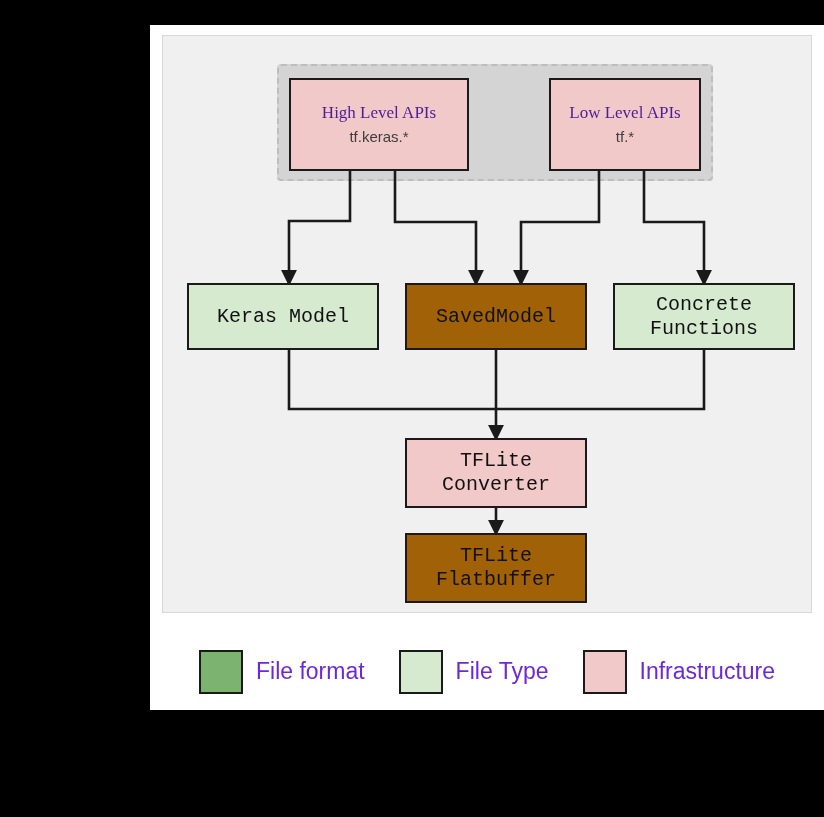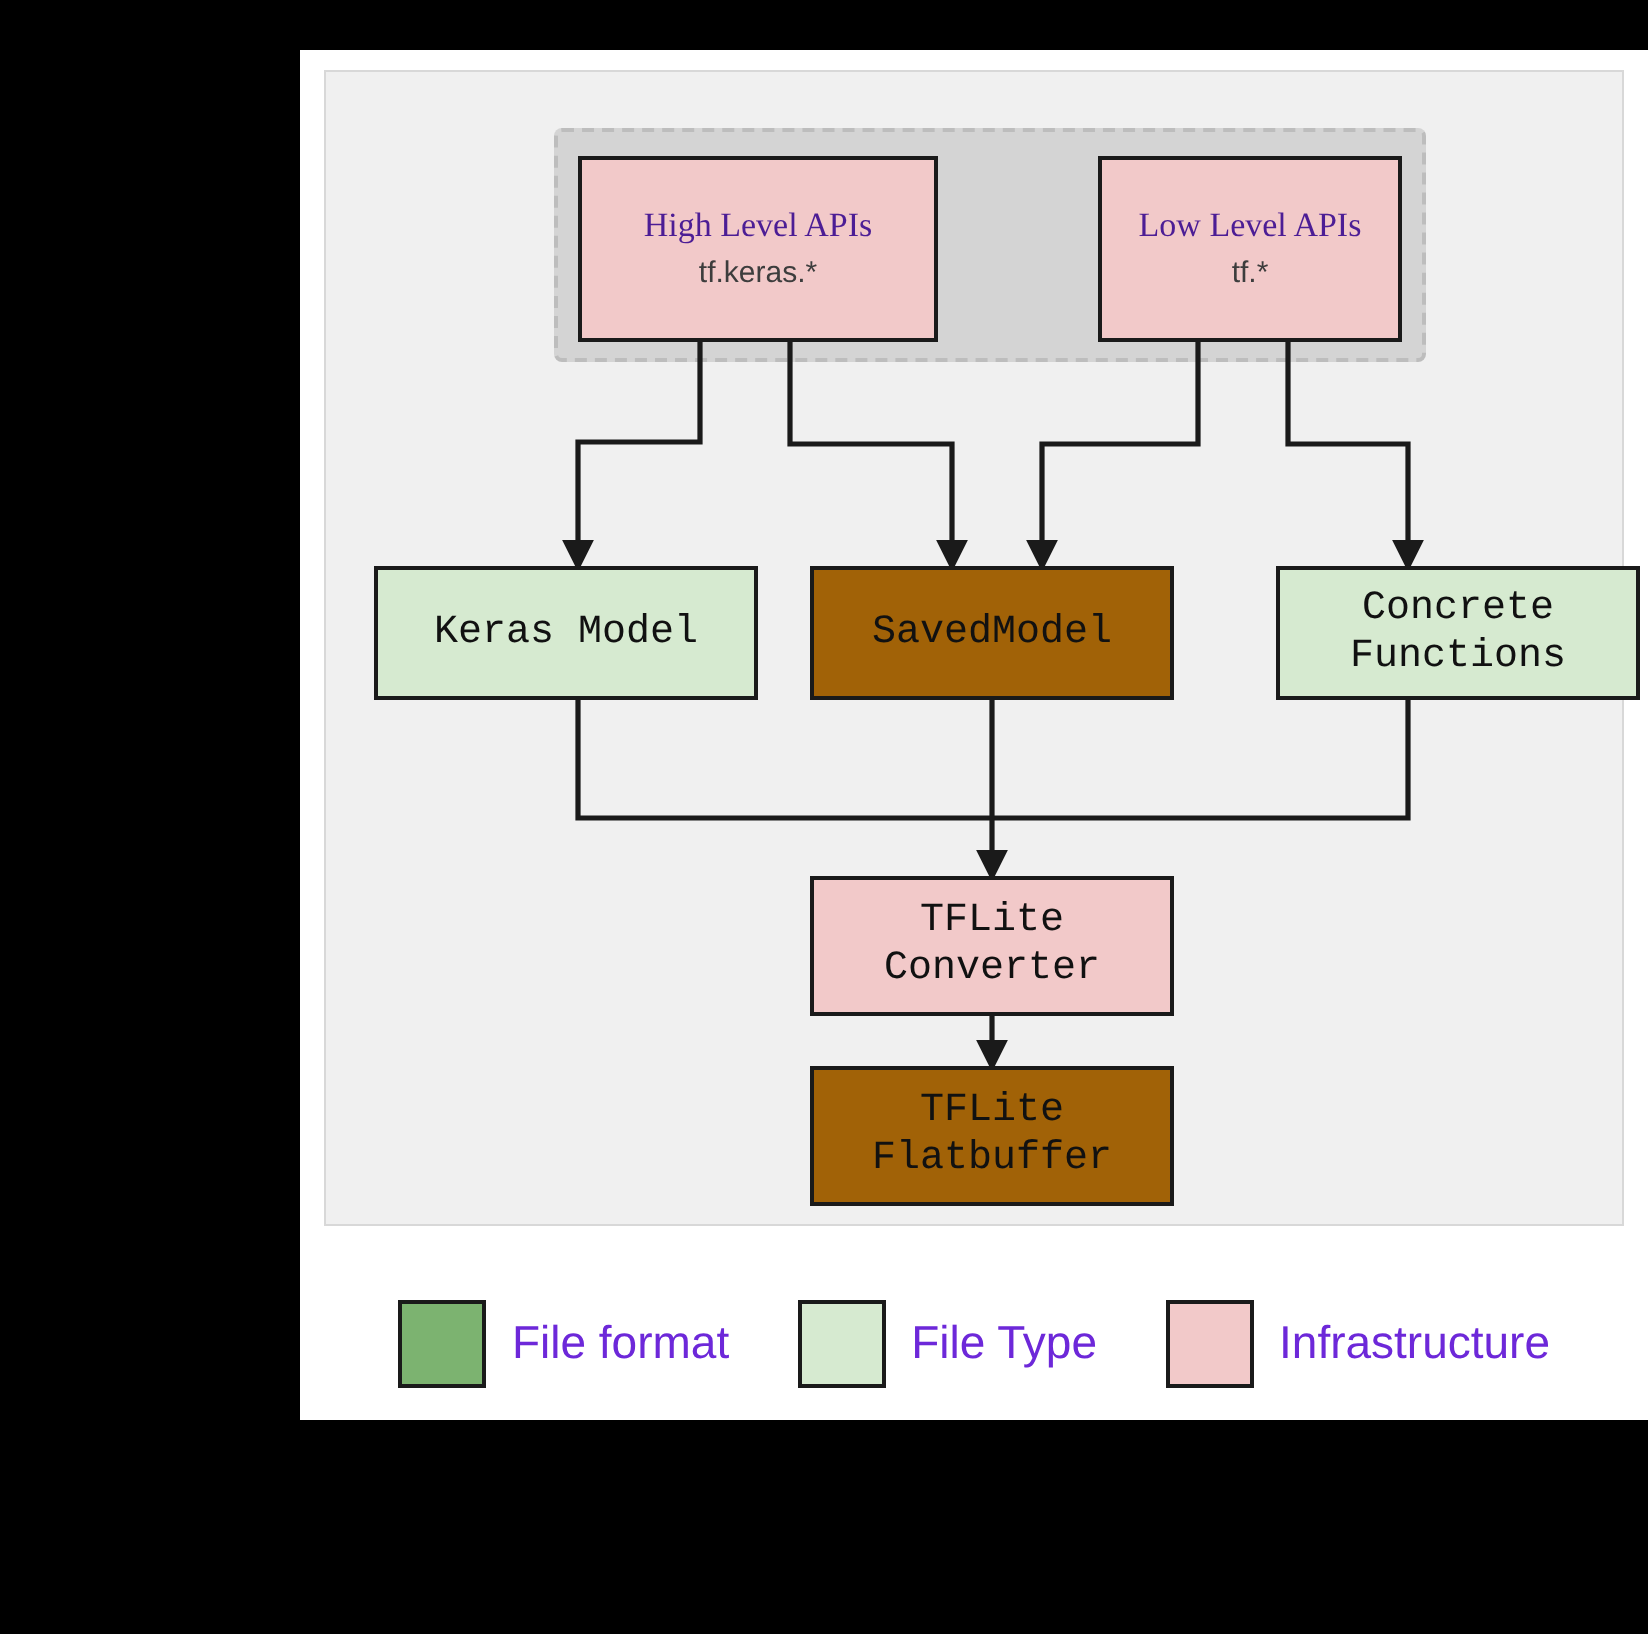--- a/index.html
+++ b/index.html
@@ -168,21 +168,21 @@
       </div>
 
       <div class="node fill-lgreen" style="left:24px; top:247px; width:192px; height:67px;">
         <div class="title-mono">Keras Model</div>
       </div>
 
       <div class="node fill-green" style="left:242px; top:247px; width:182px; height:67px;">
         <div class="title-mono">SavedModel</div>
       </div>
 
-      <div class="node fill-lgreen" style="left:450px; top:247px; width:182px; height:67px;margin-left:25px;">
+      <div class="node fill-lgreen" style="left:450px; top:247px; width:182px; height:67px;">
         <div class="title-mono">Concrete
 Functions</div>
       </div>
 
       <div class="node fill-pink" style="left:242px; top:402px; width:182px; height:70px;">
         <div class="title-mono">TFLite
 Converter</div>
       </div>
 
       <div class="node fill-green" style="left:242px; top:497px; width:182px; height:70px;">

